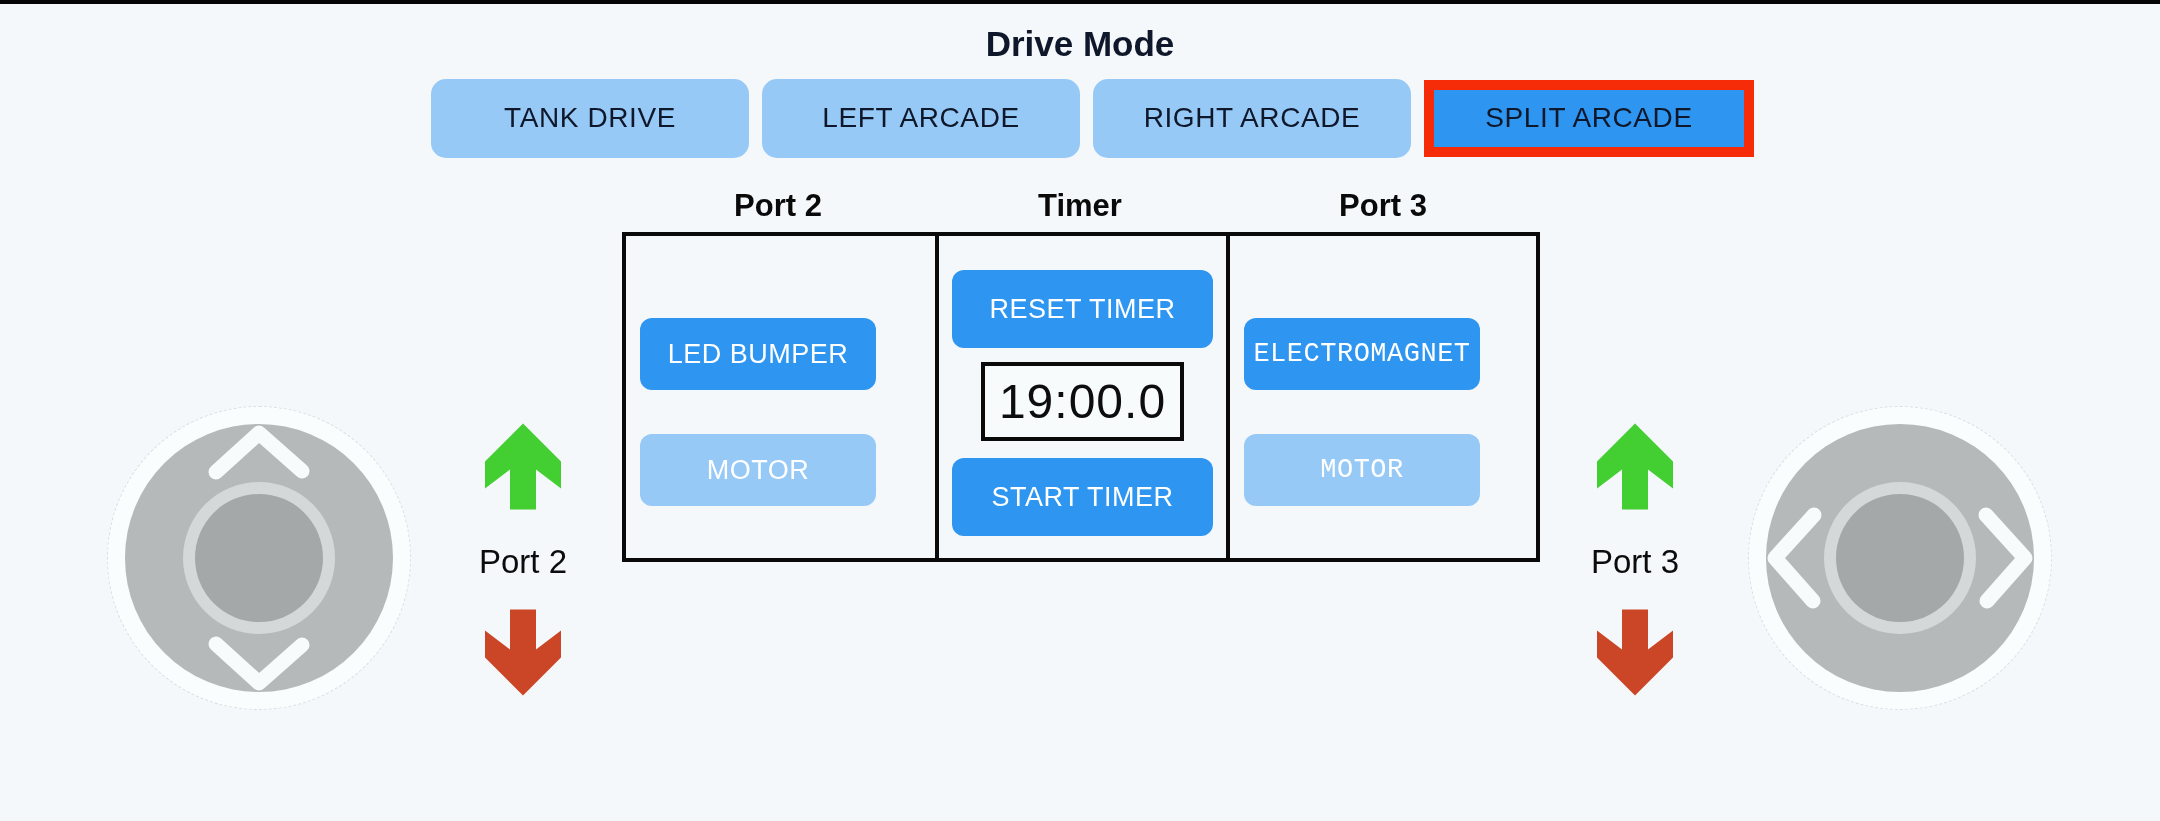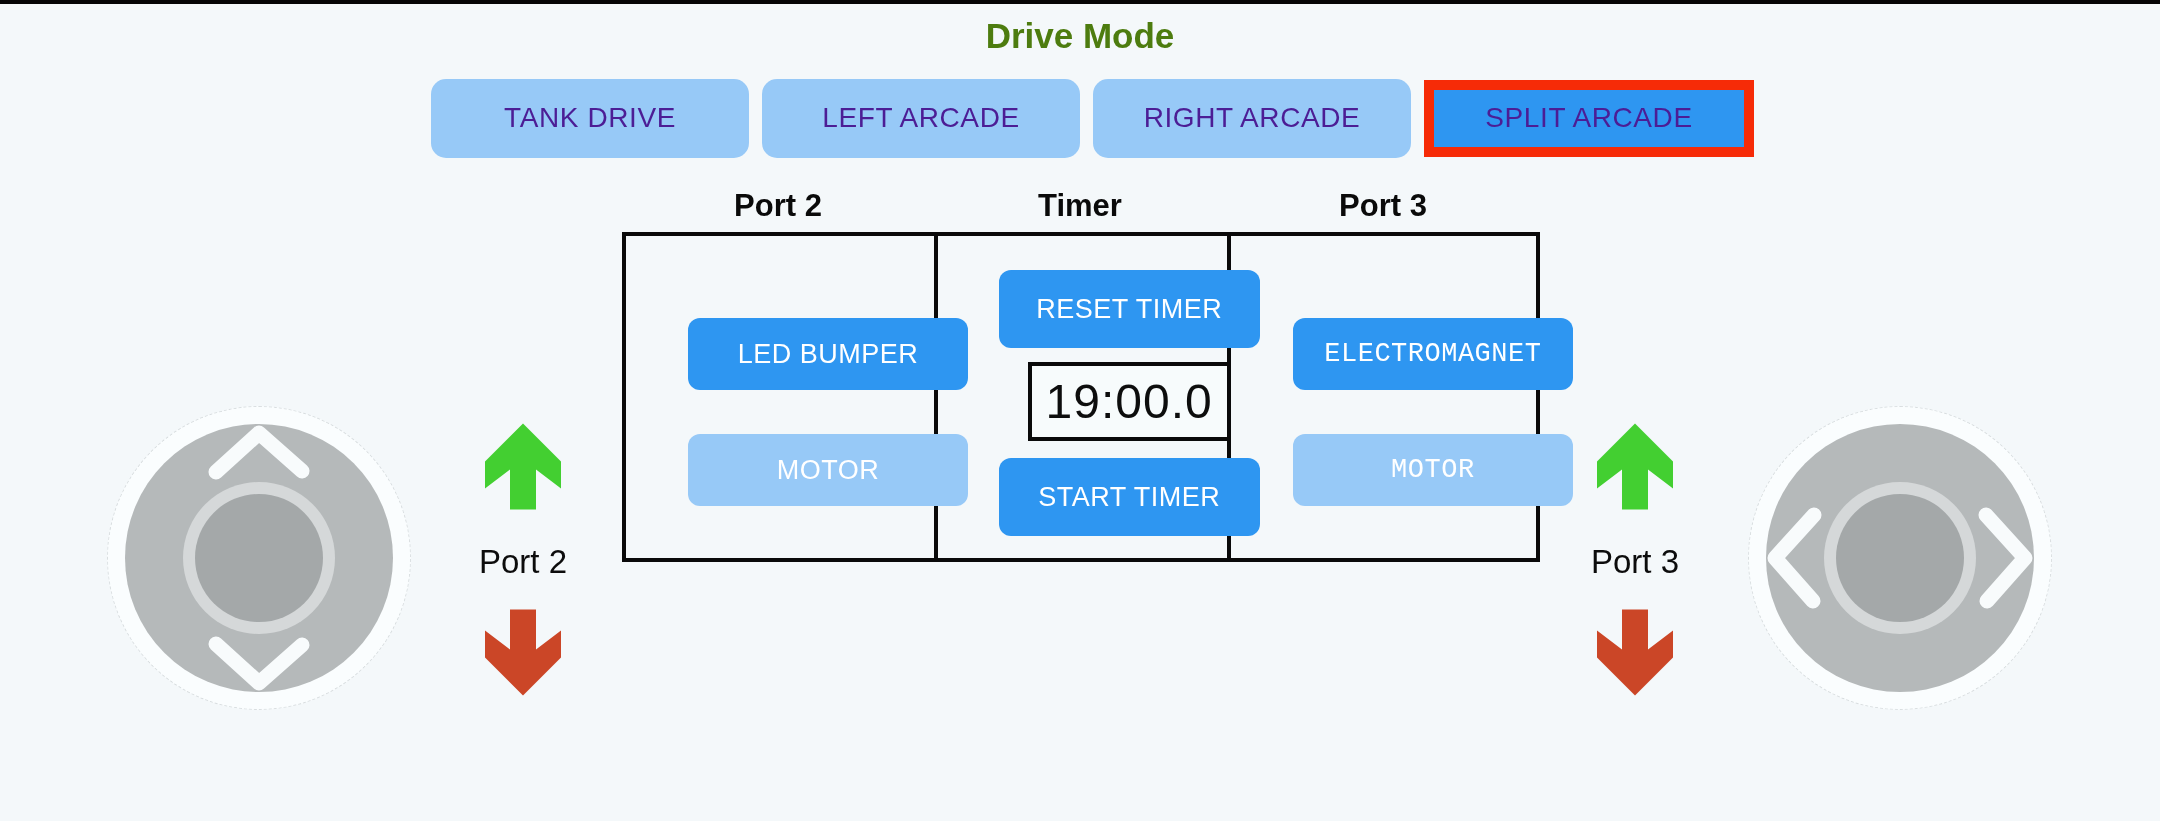--- a/index.html
+++ b/index.html
@@ -5,29 +5,29 @@
   html,body { margin:0; padding:0; }
   .stage {
     position:relative; width:2160px; height:821px;
     background:var(--page_bg,#f4f8fa);
     font-family:"Liberation Sans", sans-serif;
     overflow:hidden;
   }
   .top-bar { position:absolute; left:0; top:0; width:100%; height:4px; background:#050505; }
 
   .title {
-    position:absolute; left:0; top:16px; width:100%; margin:0;
-    text-align:center; font-size:35px; font-weight:bold; color:#4d7c0f;
+    position:absolute; left:0; top:24px; width:100%; margin:0;
+    text-align:center; font-size:35px; font-weight:bold; color:#0f172a;
   }
 
   
   .drive-row { position:absolute; left:431px; top:68px; height:100px; display:flex; align-items:center; gap:13px; }
   .drive-btn {
     width:318px; height:79px; border:none; border-radius:15px;
-    background:var(--light_blue,#97c9f7); color:#4c1d95;
+    background:var(--light_blue,#97c9f7); color:#0f172a;
     font-size:28px; font-family:inherit; letter-spacing:0.6px; cursor:pointer;
   }
   .drive-btn.selected {
     box-sizing:border-box; width:330px; height:77px;
     border:10px solid var(--selection_red,#f62b07); border-radius:0;
     background:var(--accent_blue,#2e96f1);
   }
 
   
   .col-header {
@@ -36,33 +36,33 @@
   }
   .col-header.c1 { left:618px; }
   .col-header.c2 { left:920px; }
   .col-header.c3 { left:1223px; }
 
   
   .panel {
     position:absolute; left:622px; top:232px; width:918px; height:330px;
     box-sizing:border-box; border:4px solid #0a0a0a; display:flex; background:transparent;
   }
-  .cell { position:relative; box-sizing:border-box; height:100%;margin-left:48px; }
+  .cell { position:relative; box-sizing:border-box; height:100%; }
   .cell.port2 { width:313px; border-right:4px solid #0a0a0a; }
   .cell.timer { width:291px; border-right:4px solid #0a0a0a; }
   .cell.port3 { width:306px;font-family:Liberation Mono, monospace; }
 
   .cell-btn {
     position:absolute; border:none; border-radius:12px; color:#ffffff;
     font-size:27px; font-family:inherit; letter-spacing:0.5px; cursor:pointer;
   }
   .cell-btn.active   { background:var(--accent_blue,#2e96f1); }
   .cell-btn.inactive { background:var(--light_blue,#97c9f7); }
 
-  .port2 .cell-btn, .port3 .cell-btn { left:14px; width:280px; height:72px; }
+  .port2 .cell-btn, .port3 .cell-btn { left:14px; width:236px; height:72px; }
   .btn-top { top:82px; }
   .btn-bottom { top:198px; }
 
   .timer .cell-btn { left:13px; width:261px; height:78px; }
   .btn-reset { top:34px; }
   .btn-start { top:222px; }
   .timer-display {
     position:absolute; left:42px; top:126px; width:203px; height:79px;
     box-sizing:border-box; border:4px solid #0a0a0a; background:#f7fbfc;
     display:flex; align-items:center; justify-content:center;

